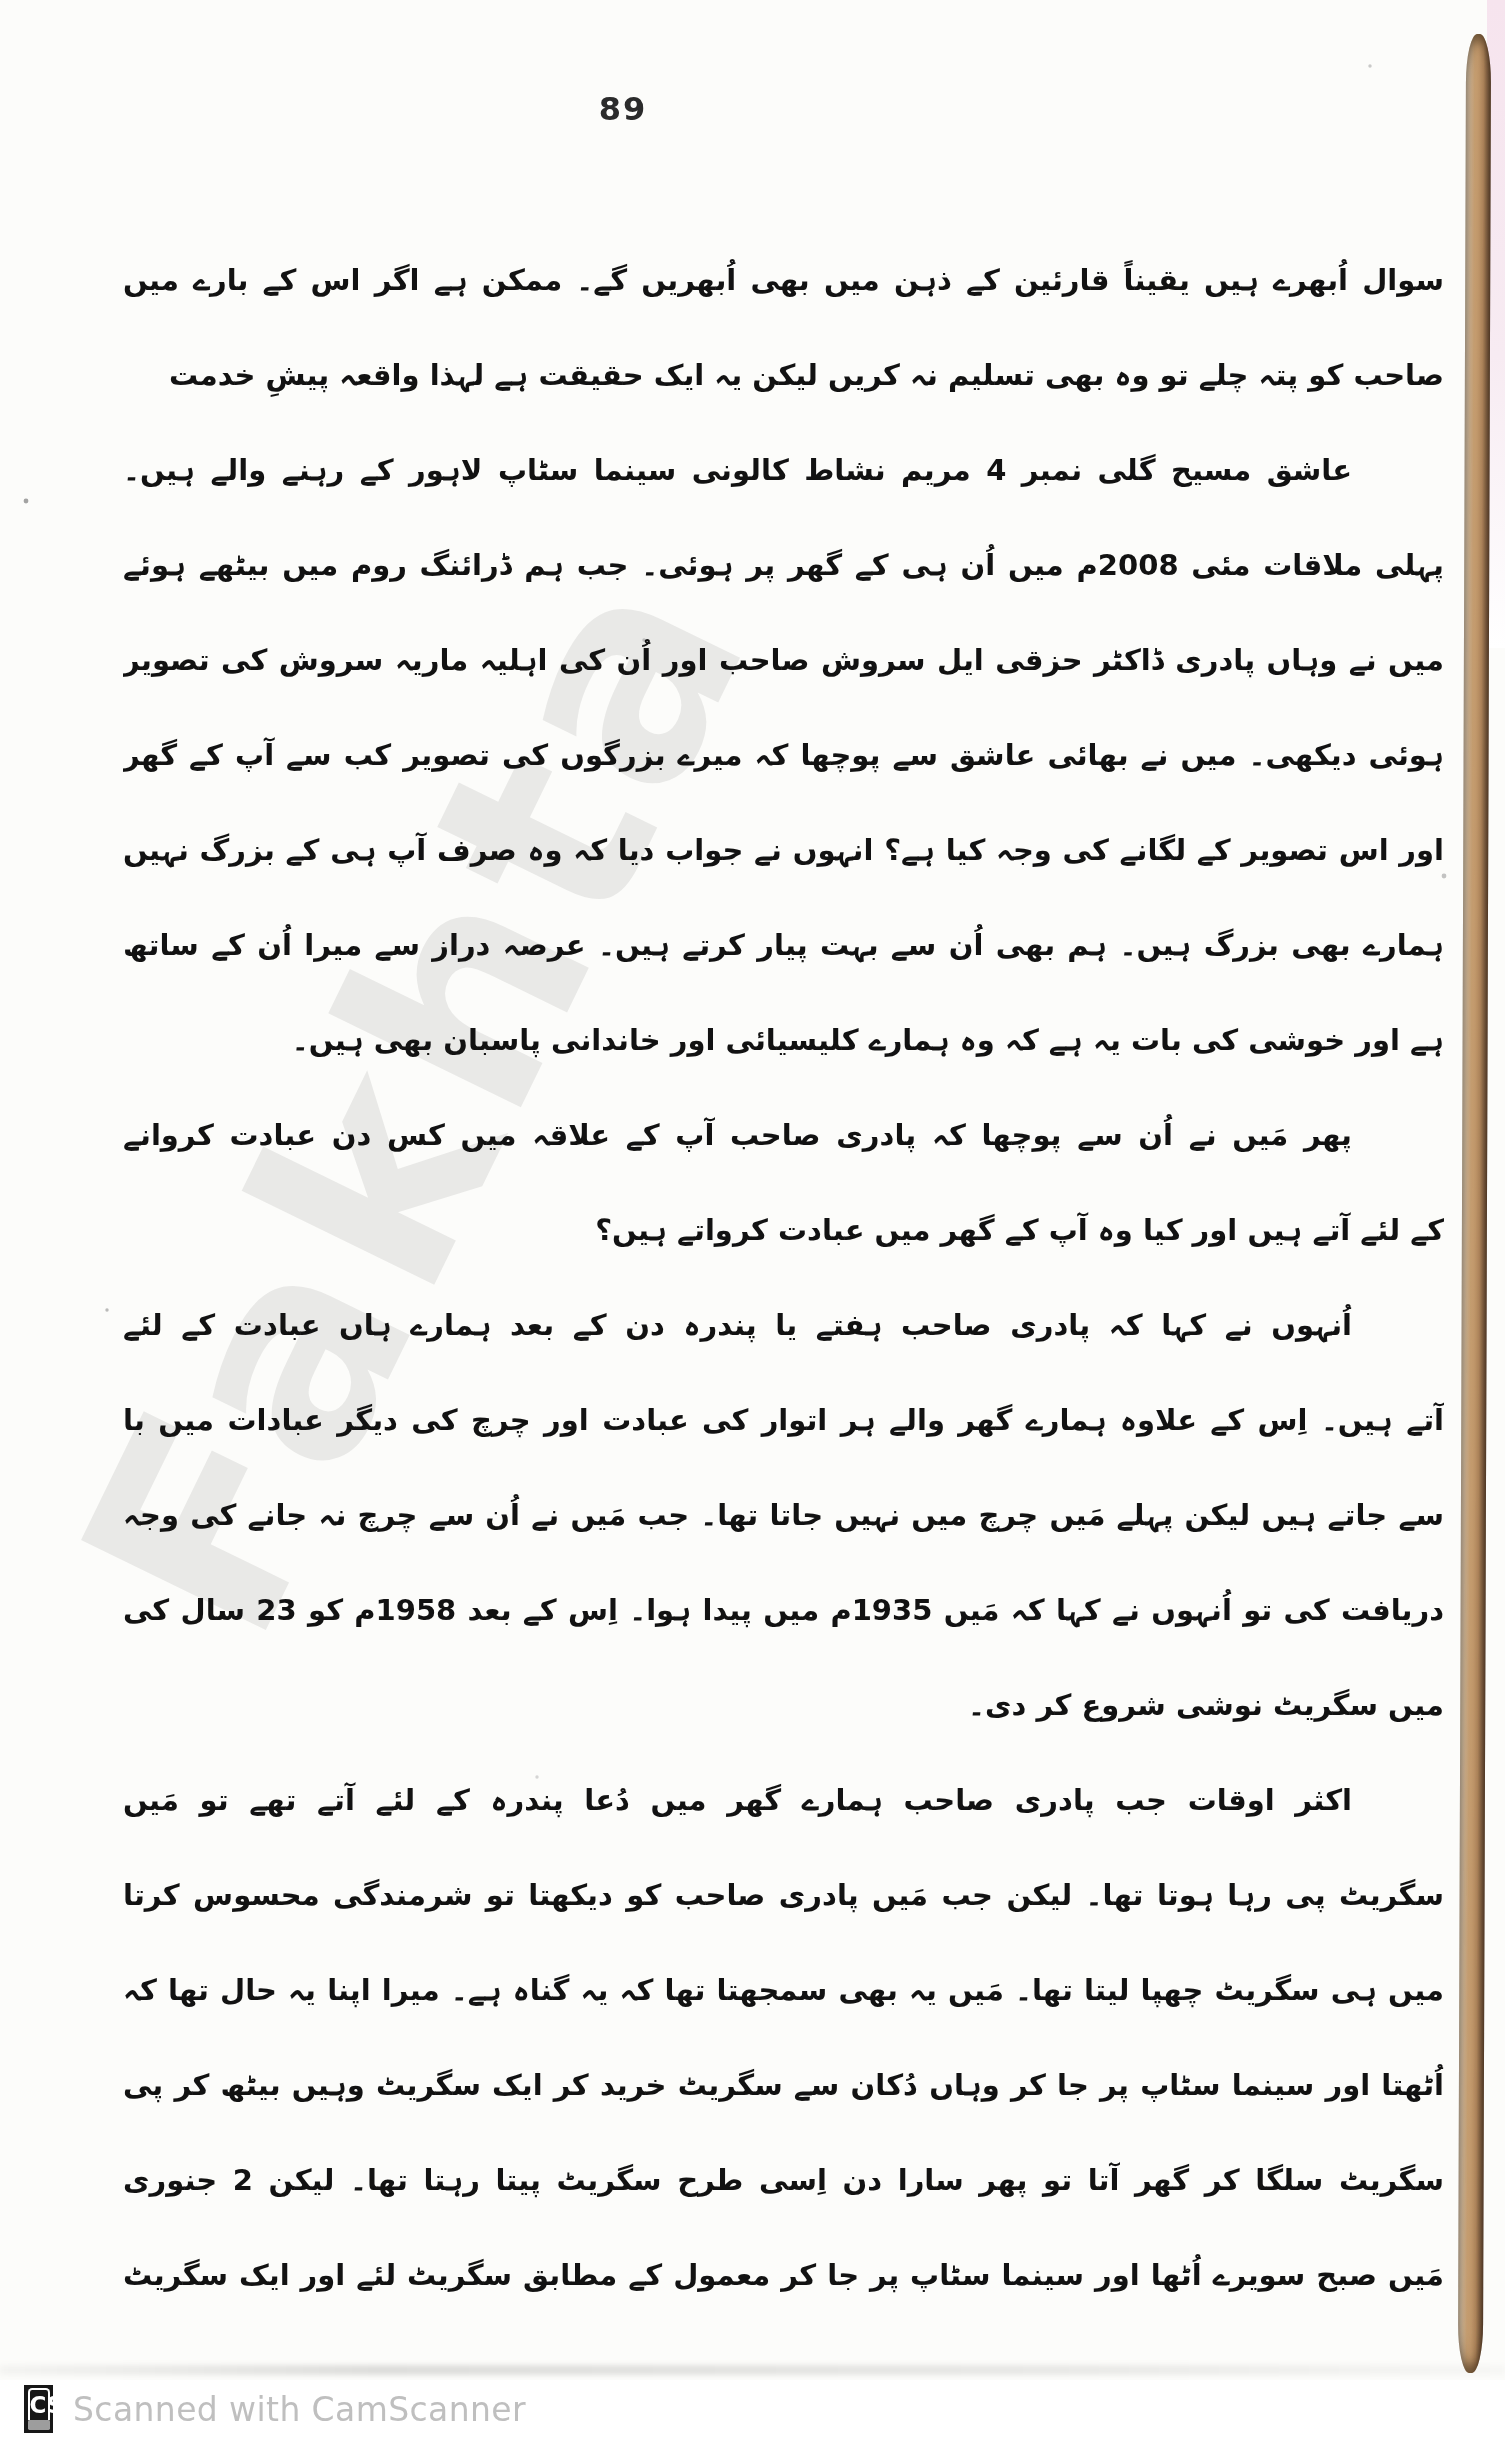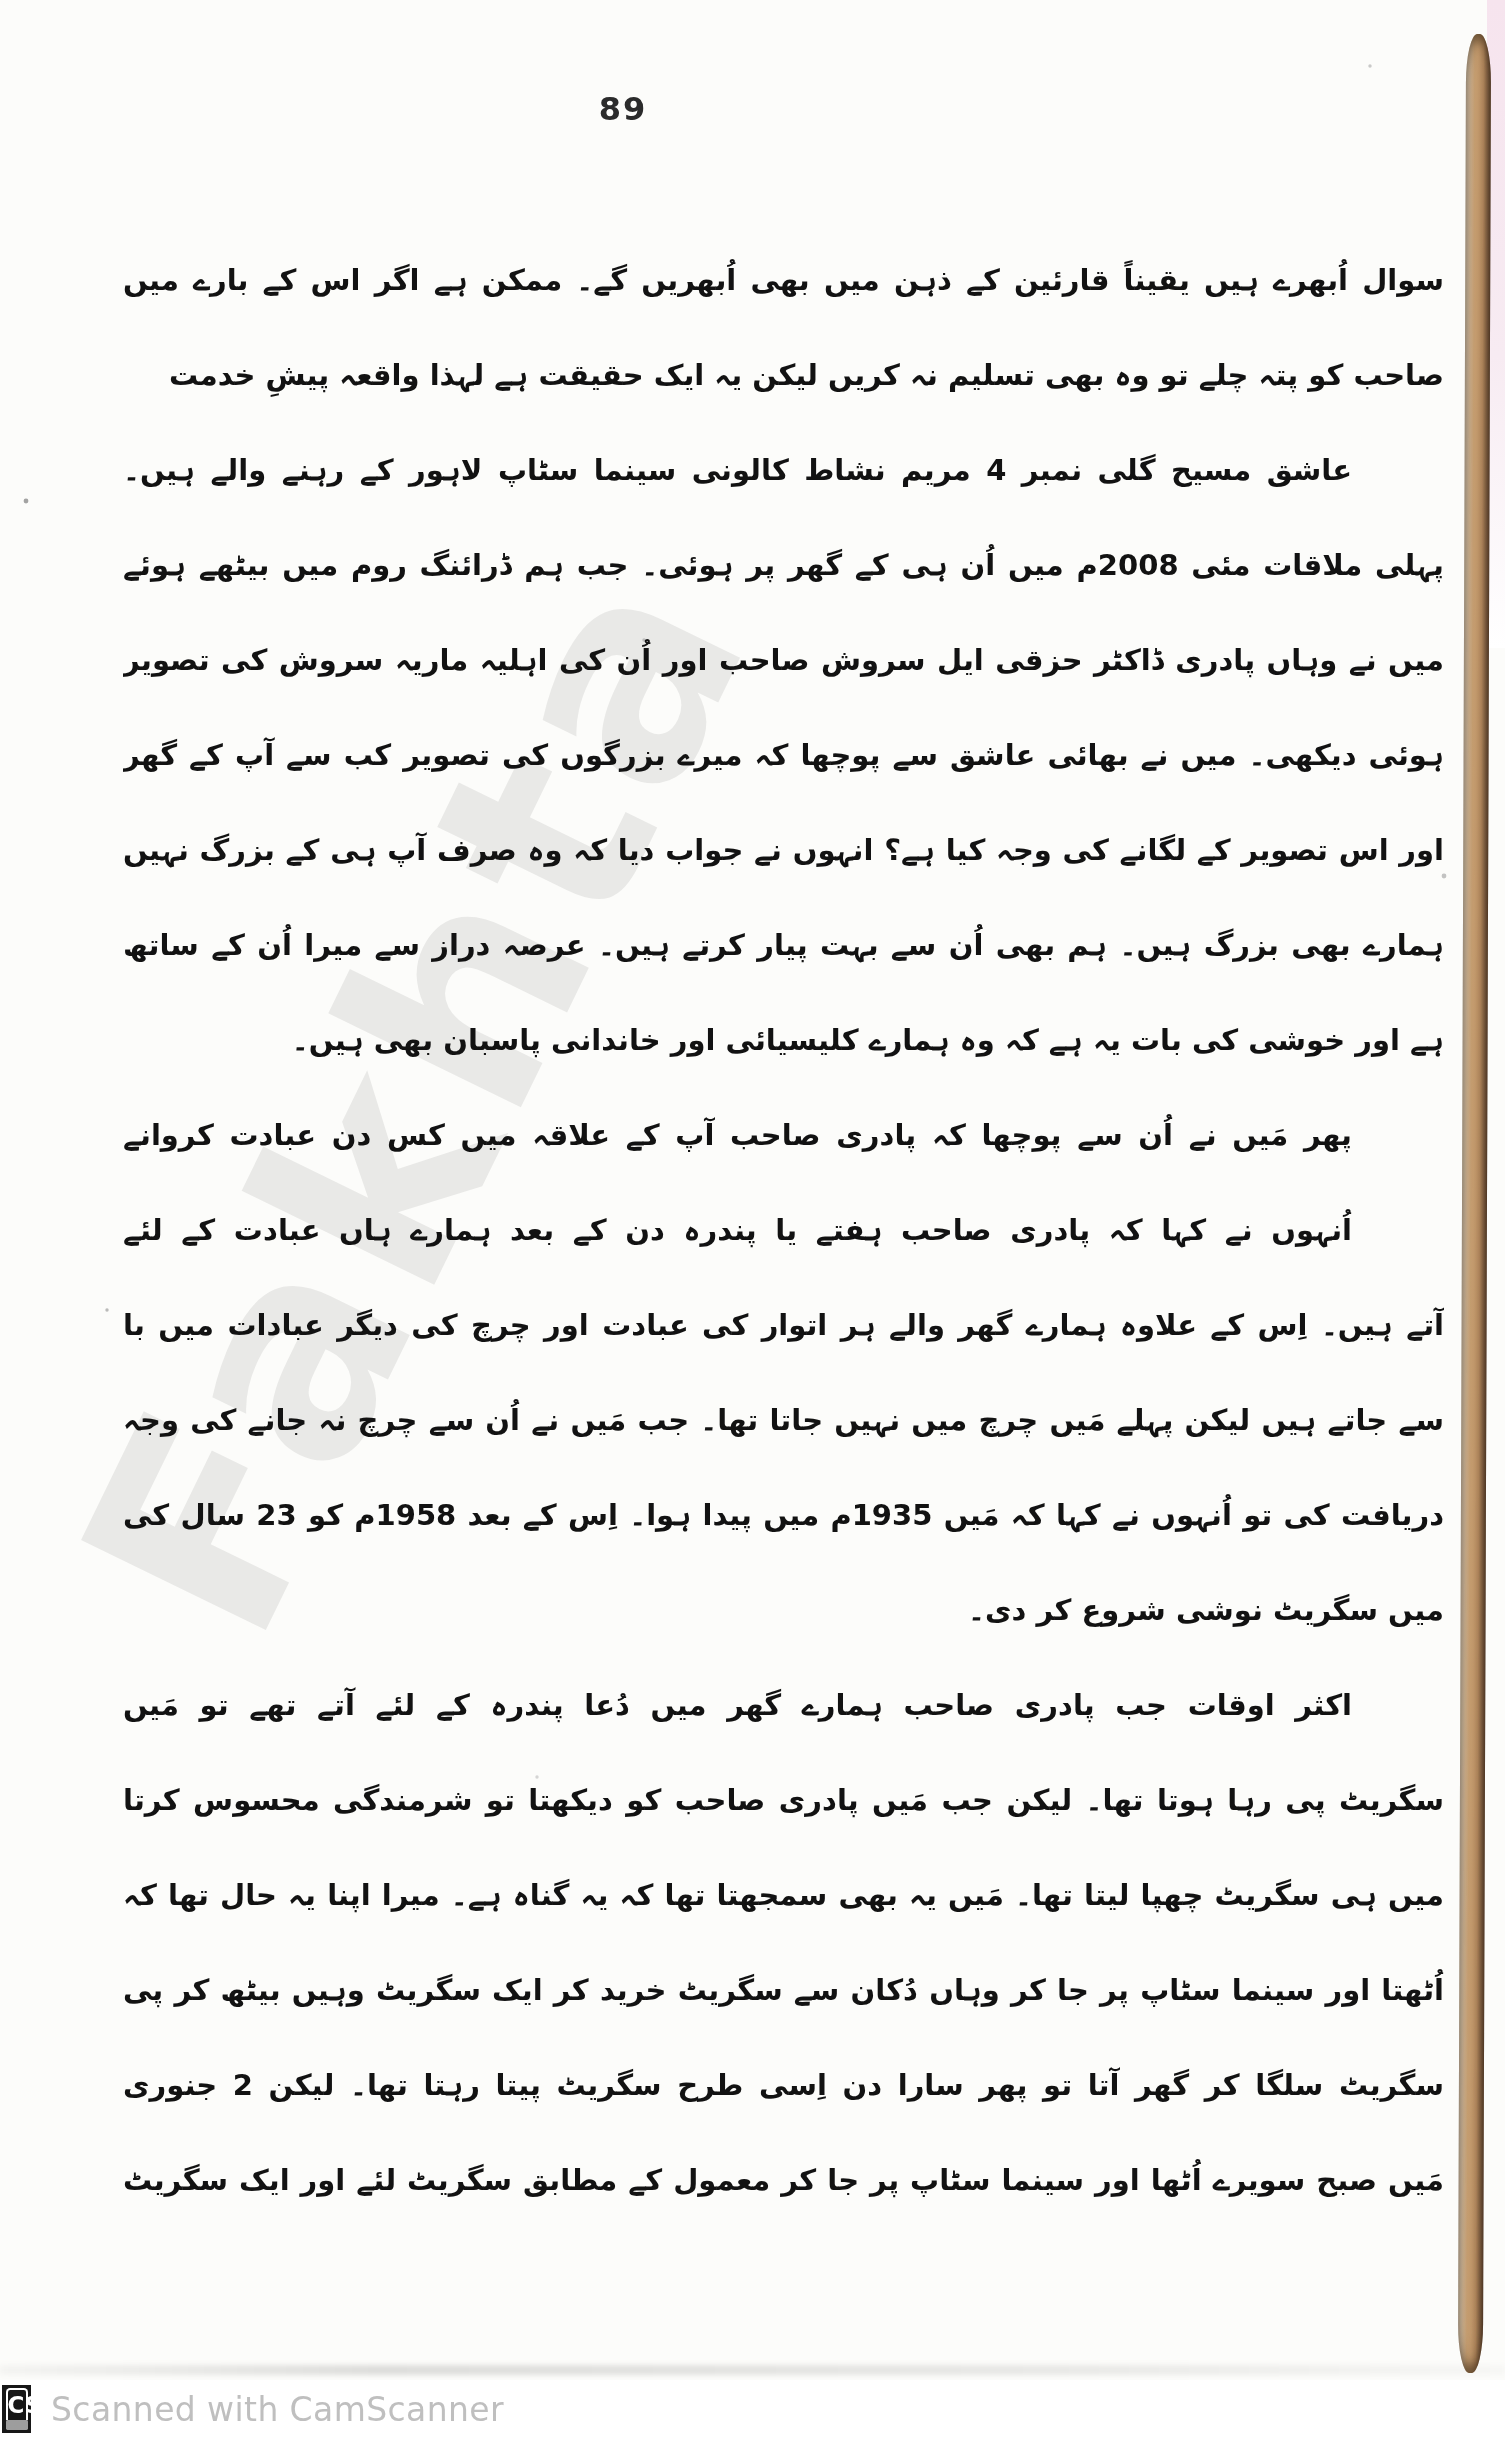--- a/index.html
+++ b/index.html
@@ -64,21 +64,21 @@
     position:absolute;left:0;right:0;top:2365px;height:10px;
     background:linear-gradient(90deg,rgba(0,0,0,.03),rgba(0,0,0,.12) 25%,rgba(0,0,0,.08) 70%,rgba(0,0,0,.02));
     filter:blur(2.8px);z-index:3;
   }
   
   .footer{
     position:absolute;left:0;right:0;top:2380px;bottom:0;background:#ffffff;
     display:flex;align-items:center;z-index:4;
   }
   .cs-badge{
-    margin-left:2px;width:29px;height:48px;background:#171717;border-radius:0;
+    margin-left:24px;width:29px;height:48px;background:#171717;border-radius:0;
     position:relative;flex:0 0 auto;
   }
   .cs-badge span{
     position:absolute;top:2.8px;left:3.5px;right:3.5px;height:30px;
     border:2.1px solid #ffffff;border-bottom:none;border-radius:4.2px 4.2px 0 0;
     color:#ffffff;font-weight:bold;font-size:23px;line-height:30px;text-align:center;
     font-family:"DejaVu Sans",sans-serif;
   }
   .cs-fold{
     position:absolute;left:3.5px;right:3.5px;bottom:3.5px;height:9.2px;
@@ -103,20 +103,21 @@
     <div class="line j">سوال اُبھرے ہیں یقیناً قارئین کے ذہن میں بھی اُبھریں گے۔ ممکن ہے اگر اس کے بارے میں پادری</div>
     <div class="line">صاحب کو پتہ چلے تو وہ بھی تسلیم نہ کریں لیکن یہ ایک حقیقت ہے لہذا واقعہ پیشِ خدمت ہے:</div>
     <div class="line j indent">عاشق مسیح گلی نمبر 4 مریم نشاط کالونی سینما سٹاپ لاہور کے رہنے والے ہیں۔ میری اُن سے</div>
     <div class="line j">پہلی ملاقات مئی 2008م میں اُن ہی کے گھر پر ہوئی۔ جب ہم ڈرائنگ روم میں بیٹھے ہوئے تھے تو</div>
     <div class="line j">میں نے وہاں پادری ڈاکٹر حزقی ایل سروش صاحب اور اُن کی اہلیہ ماریہ سروش کی تصویر بڑے سائز میں لگی</div>
     <div class="line j">ہوئی دیکھی۔ میں نے بھائی عاشق سے پوچھا کہ میرے بزرگوں کی تصویر کب سے آپ کے گھر میں ہے</div>
     <div class="line j">اور اس تصویر کے لگانے کی وجہ کیا ہے؟ انہوں نے جواب دیا کہ وہ صرف آپ ہی کے بزرگ نہیں بلکہ</div>
     <div class="line j">ہمارے بھی بزرگ ہیں۔ ہم بھی اُن سے بہت پیار کرتے ہیں۔ عرصہ دراز سے میرا اُن کے ساتھ تعلق</div>
     <div class="line">ہے اور خوشی کی بات یہ ہے کہ وہ ہمارے کلیسیائی اور خاندانی پاسبان بھی ہیں۔</div>
     <div class="line j indent">پھر مَیں نے اُن سے پوچھا کہ پادری صاحب آپ کے علاقہ میں کس دن عبادت کروانے</div>
+    <div class="line">کے لئے آتے ہیں اور کیا وہ آپ کے گھر میں عبادت کرواتے ہیں؟</div>
     <div class="line j indent">اُنہوں نے کہا کہ پادری صاحب ہفتے یا پندرہ دن کے بعد ہمارے ہاں عبادت کے لئے</div>
     <div class="line j">آتے ہیں۔ اِس کے علاوہ ہمارے گھر والے ہر اتوار کی عبادت اور چرچ کی دیگر عبادات میں با قاعدگی</div>
     <div class="line j">سے جاتے ہیں لیکن پہلے مَیں چرچ میں نہیں جاتا تھا۔ جب مَیں نے اُن سے چرچ نہ جانے کی وجہ</div>
     <div class="line j">دریافت کی تو اُنہوں نے کہا کہ مَیں 1935م میں پیدا ہوا۔ اِس کے بعد 1958م کو 23 سال کی عمر</div>
     <div class="line">میں سگریٹ نوشی شروع کر دی۔</div>
     <div class="line j indent">اکثر اوقات جب پادری صاحب ہمارے گھر میں دُعا پندرہ کے لئے آتے تھے تو مَیں</div>
     <div class="line j">سگریٹ پی رہا ہوتا تھا۔ لیکن جب مَیں پادری صاحب کو دیکھتا تو شرمندگی محسوس کرتا اور فوراً اپنے ہاتھ</div>
     <div class="line j">میں ہی سگریٹ چھپا لیتا تھا۔ مَیں یہ بھی سمجھتا تھا کہ یہ گناہ ہے۔ میرا اپنا یہ حال تھا کہ مَیں صبح سویرے ہی</div>
     <div class="line j">اُٹھتا اور سینما سٹاپ پر جا کر وہاں دُکان سے سگریٹ خرید کر ایک سگریٹ وہیں بیٹھ کر پی لیتا اور دوسرا</div>
     <div class="line j">سگریٹ سلگا کر گھر آتا تو پھر سارا دن اِسی طرح سگریٹ پیتا رہتا تھا۔ لیکن 2 جنوری 2006م کو</div>

